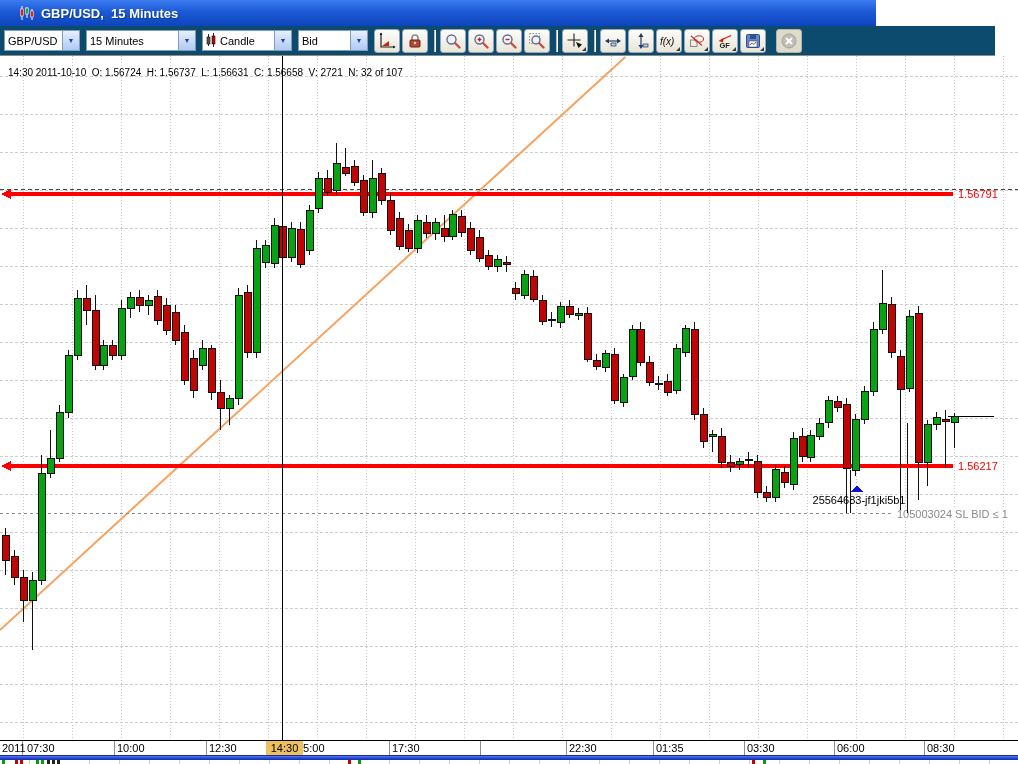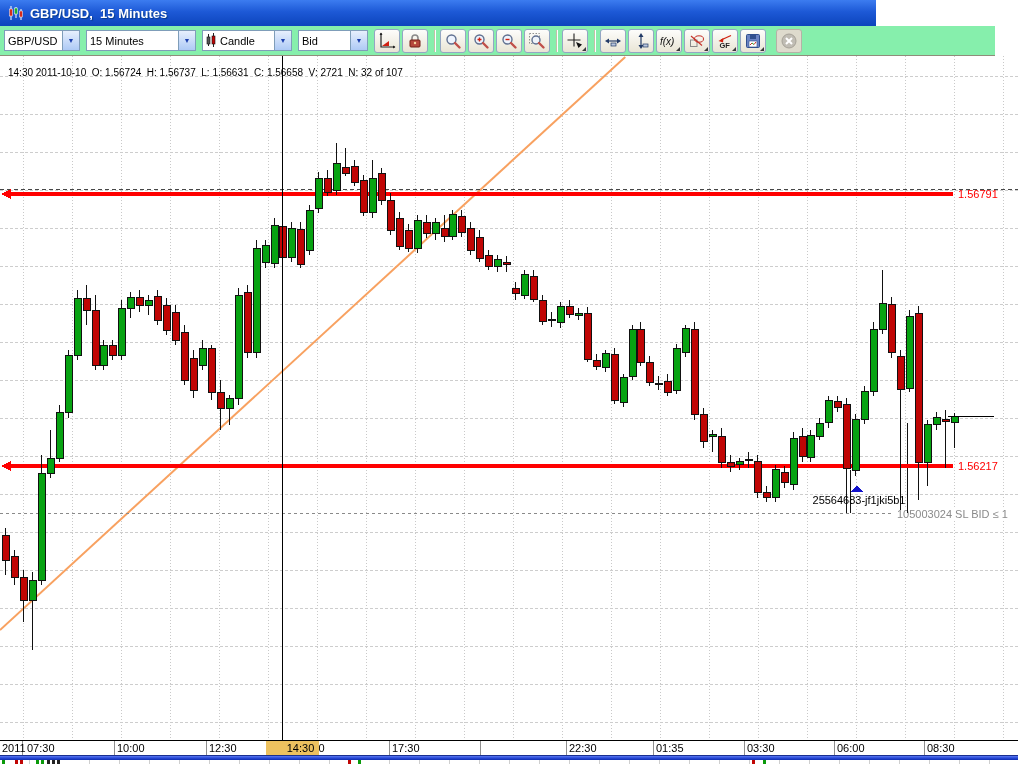--- a/index.html
+++ b/index.html
@@ -1,23 +1,23 @@
 <!DOCTYPE html>
 <html><head>
 <meta charset="utf-8">
 <style>
   html,body{margin:0;padding:0;background:#fff}
   body{width:1018px;height:764px;overflow:hidden;font-family:"Liberation Sans",sans-serif}
   .win{position:relative;width:1018px;height:764px;background:#fff}
   .titlebar{position:absolute;top:0;left:0;width:876px;height:26px;
     background:linear-gradient(180deg,#3c7cf0 0%,#1d59d6 45%,#0c44bc 100%);
-    display:flex;align-items:center;padding-left:8px;box-sizing:border-box}
+    display:flex;align-items:center;padding-left:19px;box-sizing:border-box}
   .ttext{color:#fff;font-weight:bold;font-size:13px;margin-left:6px;white-space:pre;
     text-shadow:1px 1px 1px #073c8c;font-style:normal}
-  .toolbar{position:absolute;top:26px;left:0;width:995px;height:30px;background:#86efac;
+  .toolbar{position:absolute;top:26px;left:0;width:995px;height:30px;background:#0c4a6e;
     border-bottom:1px solid #8f8d7a;display:flex;align-items:center;padding-left:4px;
     box-sizing:border-box}
   .gutter{position:absolute;top:0;left:995px;width:23px;height:56px;background:#fff;z-index:9}
   .combo{height:21px;background:#fff;border:1px solid #7f9db9;display:flex;align-items:center;
     font-size:11px;margin-right:6px;box-sizing:border-box}
   .combo-val{padding:0 3px;flex:1;white-space:nowrap;overflow:hidden}
   .combo-btn{width:16px;height:19px;background:linear-gradient(180deg,#e7effd,#aecaf5);
     border-left:1px solid #7f9db9;color:#1c3fad;font-size:7px;display:flex;align-items:center;
     justify-content:center}
   .tbtn{width:26px;height:24px;border:1px solid #94a6c4;border-radius:3px;margin-right:2px;
@@ -488,21 +488,21 @@
       <div class="xlabel" style="left: 117px;">10:00</div>
       <div class="xlabel" style="left: 209px;">12:30</div>
       <div class="xlabel" style="left: 297px;">15:00</div>
       <div class="xlabel" style="left: 392px;">17:30</div>
       <div class="xlabel" style="left: 467px; margin-top: 33px;">20:00</div>
       <div class="xlabel" style="left: 569px;">22:30</div>
       <div class="xlabel" style="left: 656px;">01:35</div>
       <div class="xlabel" style="left: 747px;">03:30</div>
       <div class="xlabel" style="left: 837px;">06:00</div>
       <div class="xlabel" style="left: 927px;">08:30</div>
-      <div class="xhl" style="left: 266px; width: 37px; padding-left: 16px;">14:30</div>
+      <div class="xhl" style="left: 266px; width: 37px;">14:30</div>
     </div>
   <div class="bluebar"></div>
   <div class="markrow" id="markrow">
       <div class="mark" style="left: 2px; background: rgb(10, 154, 10);"></div>
       <div class="mark" style="left: 15px; background: rgb(192, 5, 4);"></div>
       <div class="mark" style="left: 20px; background: rgb(192, 5, 4);"></div>
       <div class="mark" style="left: 36px; background: rgb(10, 154, 10);"></div>
       <div class="mark" style="left: 41px; background: rgb(10, 154, 10);"></div>
       <div class="mark" style="left: 47px; background: rgb(34, 34, 34);"></div>
       <div class="mark" style="left: 52px; background: rgb(34, 34, 34);"></div>

